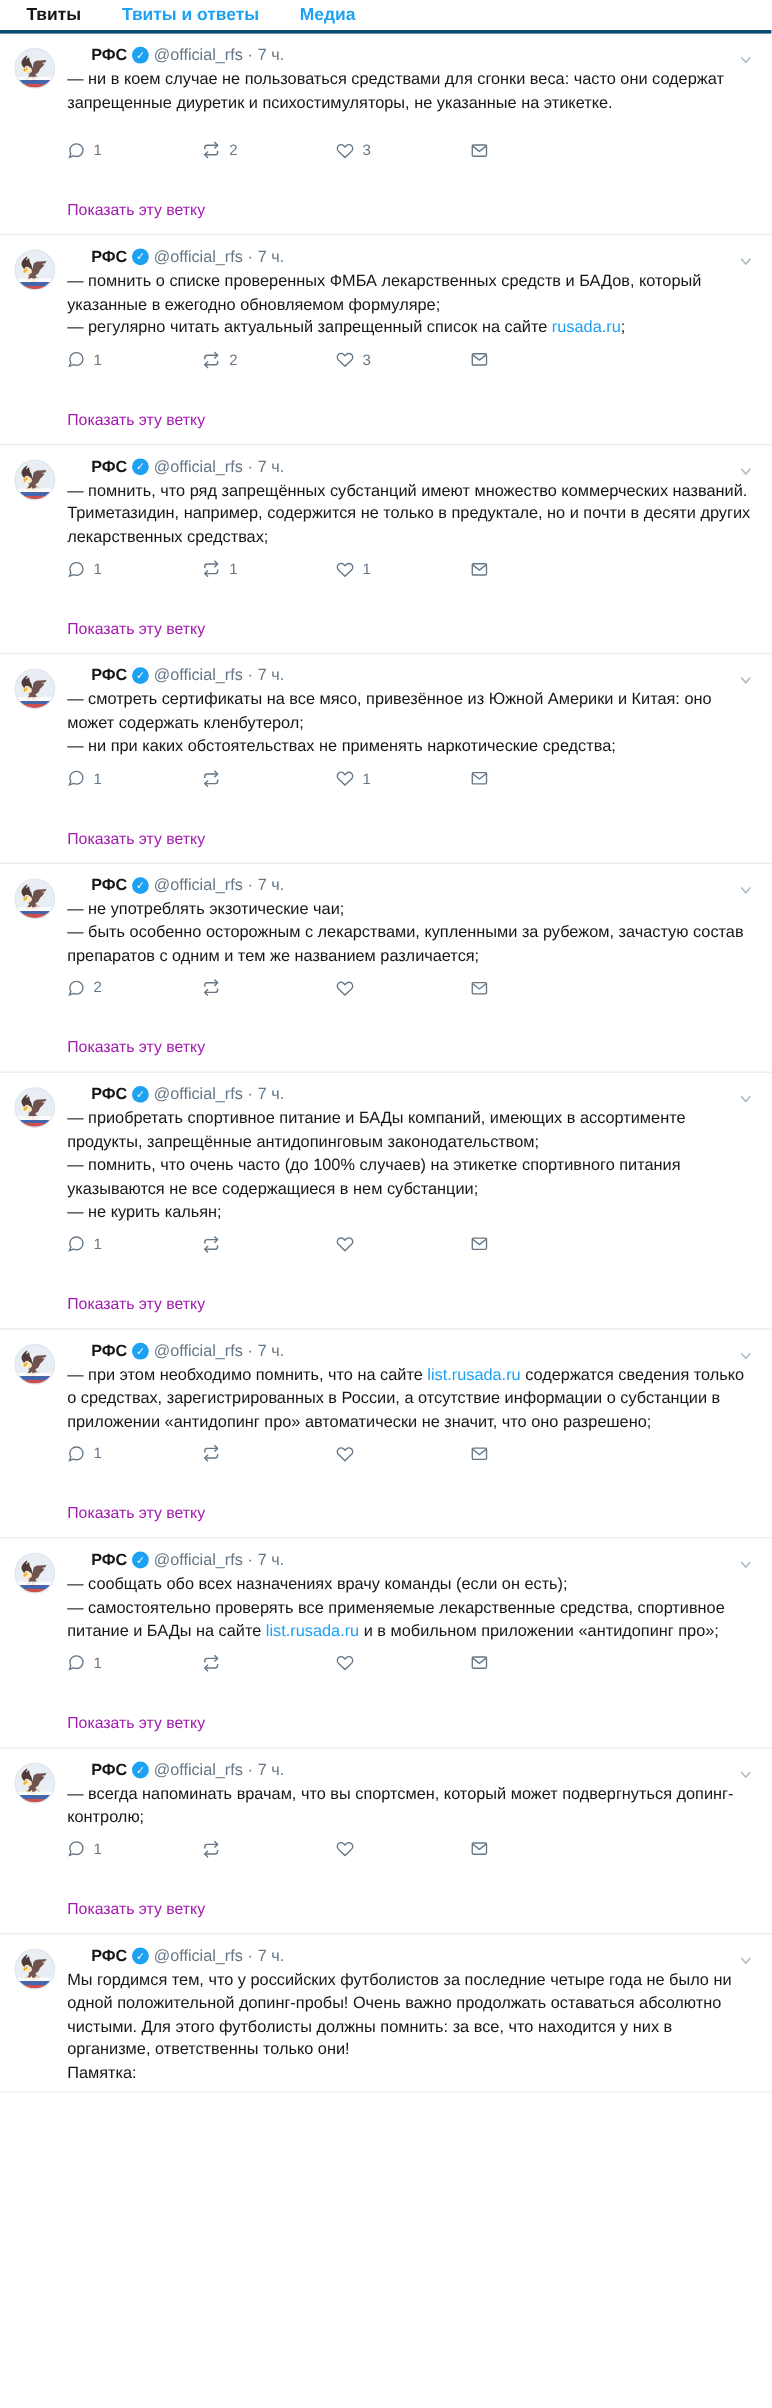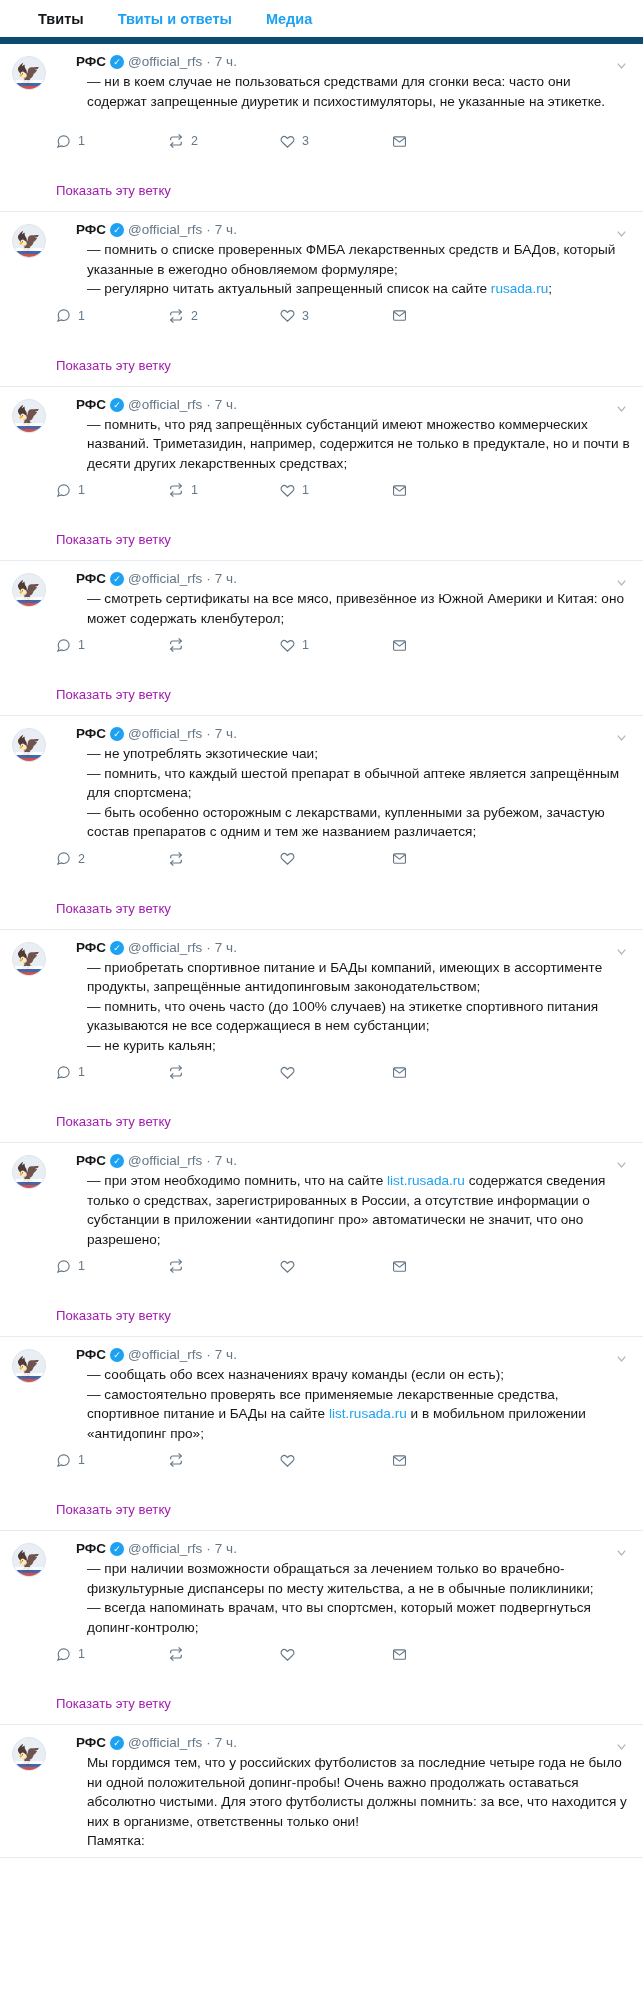--- a/index.html
+++ b/index.html
@@ -6,23 +6,23 @@
   html, body {
     margin: 0; padding: 0;
     background: #ffffff;
     font-family: "Liberation Sans", sans-serif;
   }
   body { width: 643px; }
 
   .tabs {
     display: flex;
     align-items: center;
-    height: 44px;
-    border-bottom: 7px solid #0c4a6e;
-    padding-left: 24px;
+    height: 28px;
+    border-bottom: 3px solid #0c4a6e;
+    padding-left: 8px;
     gap: 6px;
   }
   .tab {
     font-size: 14.5px;
     font-weight: bold;
     color: #1da1f2;
     padding: 10px 14px;
     cursor: pointer;
     white-space: nowrap;
   }
@@ -84,21 +84,20 @@
   }
   .handle, .dot, .time { color: #657786; }
 
   .text {
     font-size: 13.6px;
     line-height: 19.5px;
     color: #14171a;
     white-space: pre-wrap;
     word-wrap: break-word;
     margin-top: 1px;
-    margin-left: 31px;
   }
   .text .ln { display: block; }
   .text .blank { display: block; height: 13px; }
   .link { color: #1da1f2; }
 
   .actions {
     display: flex;
     align-items: center;
     margin-top: 9px;
     margin-bottom: 3px;
@@ -322,79 +321,79 @@
         <span class="band"></span>
       </div>
       <div class="body">
         <div class="head">
           <span class="name">РФС</span>
           <span class="verified">✓</span>
           <span class="handle">@official_rfs</span>
           <span class="dot">·</span>
           <span class="time">7 ч.</span>
         </div>
-        <div class="text"><span class="ln">— смотреть сертификаты на все мясо, привезённое из Южной Америки и Китая: оно может содержать кленбутерол;</span></div>
-        <div class="actions">
-          <div class="act">
-            <span>
-              <svg width="15" height="15" viewBox="0 0 24 24" fill="none" stroke="#657786" stroke-width="1.8">
-                <path d="M21 11.5a8.4 8.4 0 0 1-8.5 8.4 8.7 8.7 0 0 1-3.9-.9L3 21l1.9-4.8A8.3 8.3 0 0 1 3.6 11.5 8.4 8.4 0 0 1 12.1 3h.4A8.4 8.4 0 0 1 21 11.5z"></path>
-              </svg>
-            </span>
-            <span class="cnt">1</span>
-          </div>
-          <div class="act">
-            <span>
-              <svg width="16" height="16" viewBox="0 0 24 24" fill="none" stroke="#657786" stroke-width="1.8">
-                <polyline points="16 2 20 6 16 10"></polyline>
-                <path d="M20 6H7a3 3 0 0 0-3 3v2"></path>
-                <polyline points="8 22 4 18 8 14"></polyline>
-                <path d="M4 18h13a3 3 0 0 0 3-3v-2"></path>
-              </svg>
-            </span>
-            <span class="cnt"></span>
-          </div>
-          <div class="act">
-            <span>
-              <svg width="15" height="15" viewBox="0 0 24 24" fill="none" stroke="#657786" stroke-width="1.8">
-                <path d="M20.8 5.6a5 5 0 0 0-7.1 0L12 7.3l-1.7-1.7a5 5 0 1 0-7.1 7.1l1.7 1.7L12 21.2l7.1-6.8 1.7-1.7a5 5 0 0 0 0-7.1z"></path>
-              </svg>
-            </span>
-            <span class="cnt">1</span>
-          </div>
-          <div class="act">
-            <span>
-              <svg width="15" height="15" viewBox="0 0 24 24" fill="none" stroke="#657786" stroke-width="1.8">
-                <rect x="2.5" y="4.5" width="19" height="15" rx="1.5"></rect>
-                <polyline points="3 6 12 13 21 6"></polyline>
-              </svg>
-            </span>
-            <span class="cnt"></span>
-          </div>
-        </div>
-        <div class="showthread">Показать эту ветку</div>
-      </div>
-      <span class="caret"><svg width="15" height="15" viewBox="0 0 24 24" fill="none" stroke="#aab8c2" stroke-width="2">
-          <polyline points="6 9 12 16 18 9"></polyline>
-        </svg></span>
-    </div>
-    <div class="tweet">
-      <div class="avatar">
-        <span class="eagle">🦅</span>
-        <span class="band"></span>
-      </div>
-      <div class="body">
-        <div class="head">
-          <span class="name">РФС</span>
-          <span class="verified">✓</span>
-          <span class="handle">@official_rfs</span>
-          <span class="dot">·</span>
-          <span class="time">7 ч.</span>
-        </div>
-        <div class="text"><span class="ln">— не употреблять экзотические чаи;</span><span class="ln">— помнить, что каждый шестой препарат в обычной аптеке является запрещённым для спортсмена;</span><span class="ln">— быть особенно осторожным с лекарствами, купленными за рубежом, зачастую состав препаратов с одним и тем же названием различается;</span></div>
+        <div class="text"><span class="ln">— смотреть сертификаты на все мясо, привезённое из Южной Америки и Китая: оно может содержать кленбутерол;</span><span class="ln">— ни при каких обстоятельствах не применять наркотические средства;</span></div>
+        <div class="actions">
+          <div class="act">
+            <span>
+              <svg width="15" height="15" viewBox="0 0 24 24" fill="none" stroke="#657786" stroke-width="1.8">
+                <path d="M21 11.5a8.4 8.4 0 0 1-8.5 8.4 8.7 8.7 0 0 1-3.9-.9L3 21l1.9-4.8A8.3 8.3 0 0 1 3.6 11.5 8.4 8.4 0 0 1 12.1 3h.4A8.4 8.4 0 0 1 21 11.5z"></path>
+              </svg>
+            </span>
+            <span class="cnt">1</span>
+          </div>
+          <div class="act">
+            <span>
+              <svg width="16" height="16" viewBox="0 0 24 24" fill="none" stroke="#657786" stroke-width="1.8">
+                <polyline points="16 2 20 6 16 10"></polyline>
+                <path d="M20 6H7a3 3 0 0 0-3 3v2"></path>
+                <polyline points="8 22 4 18 8 14"></polyline>
+                <path d="M4 18h13a3 3 0 0 0 3-3v-2"></path>
+              </svg>
+            </span>
+            <span class="cnt"></span>
+          </div>
+          <div class="act">
+            <span>
+              <svg width="15" height="15" viewBox="0 0 24 24" fill="none" stroke="#657786" stroke-width="1.8">
+                <path d="M20.8 5.6a5 5 0 0 0-7.1 0L12 7.3l-1.7-1.7a5 5 0 1 0-7.1 7.1l1.7 1.7L12 21.2l7.1-6.8 1.7-1.7a5 5 0 0 0 0-7.1z"></path>
+              </svg>
+            </span>
+            <span class="cnt">1</span>
+          </div>
+          <div class="act">
+            <span>
+              <svg width="15" height="15" viewBox="0 0 24 24" fill="none" stroke="#657786" stroke-width="1.8">
+                <rect x="2.5" y="4.5" width="19" height="15" rx="1.5"></rect>
+                <polyline points="3 6 12 13 21 6"></polyline>
+              </svg>
+            </span>
+            <span class="cnt"></span>
+          </div>
+        </div>
+        <div class="showthread">Показать эту ветку</div>
+      </div>
+      <span class="caret"><svg width="15" height="15" viewBox="0 0 24 24" fill="none" stroke="#aab8c2" stroke-width="2">
+          <polyline points="6 9 12 16 18 9"></polyline>
+        </svg></span>
+    </div>
+    <div class="tweet">
+      <div class="avatar">
+        <span class="eagle">🦅</span>
+        <span class="band"></span>
+      </div>
+      <div class="body">
+        <div class="head">
+          <span class="name">РФС</span>
+          <span class="verified">✓</span>
+          <span class="handle">@official_rfs</span>
+          <span class="dot">·</span>
+          <span class="time">7 ч.</span>
+        </div>
+        <div class="text"><span class="ln">— не употреблять экзотические чаи;</span><span class="ln">— быть особенно осторожным с лекарствами, купленными за рубежом, зачастую состав препаратов с одним и тем же названием различается;</span></div>
         <div class="actions">
           <div class="act">
             <span>
               <svg width="15" height="15" viewBox="0 0 24 24" fill="none" stroke="#657786" stroke-width="1.8">
                 <path d="M21 11.5a8.4 8.4 0 0 1-8.5 8.4 8.7 8.7 0 0 1-3.9-.9L3 21l1.9-4.8A8.3 8.3 0 0 1 3.6 11.5 8.4 8.4 0 0 1 12.1 3h.4A8.4 8.4 0 0 1 21 11.5z"></path>
               </svg>
             </span>
             <span class="cnt">2</span>
           </div>
           <div class="act">
@@ -612,21 +611,21 @@
         <span class="band"></span>
       </div>
       <div class="body">
         <div class="head">
           <span class="name">РФС</span>
           <span class="verified">✓</span>
           <span class="handle">@official_rfs</span>
           <span class="dot">·</span>
           <span class="time">7 ч.</span>
         </div>
-        <div class="text"><span class="ln">— при наличии возможности обращаться за лечением только во врачебно-физкультурные диспансеры по месту жительства, а не в обычные поликлиники;</span><span class="ln">— всегда напоминать врачам, что вы спортсмен, который может подвергнуться допинг-контролю;</span></div>
+        <div class="text"><span class="ln">— всегда напоминать врачам, что вы спортсмен, который может подвергнуться допинг-контролю;</span></div>
         <div class="actions">
           <div class="act">
             <span>
               <svg width="15" height="15" viewBox="0 0 24 24" fill="none" stroke="#657786" stroke-width="1.8">
                 <path d="M21 11.5a8.4 8.4 0 0 1-8.5 8.4 8.7 8.7 0 0 1-3.9-.9L3 21l1.9-4.8A8.3 8.3 0 0 1 3.6 11.5 8.4 8.4 0 0 1 12.1 3h.4A8.4 8.4 0 0 1 21 11.5z"></path>
               </svg>
             </span>
             <span class="cnt">1</span>
           </div>
           <div class="act">

